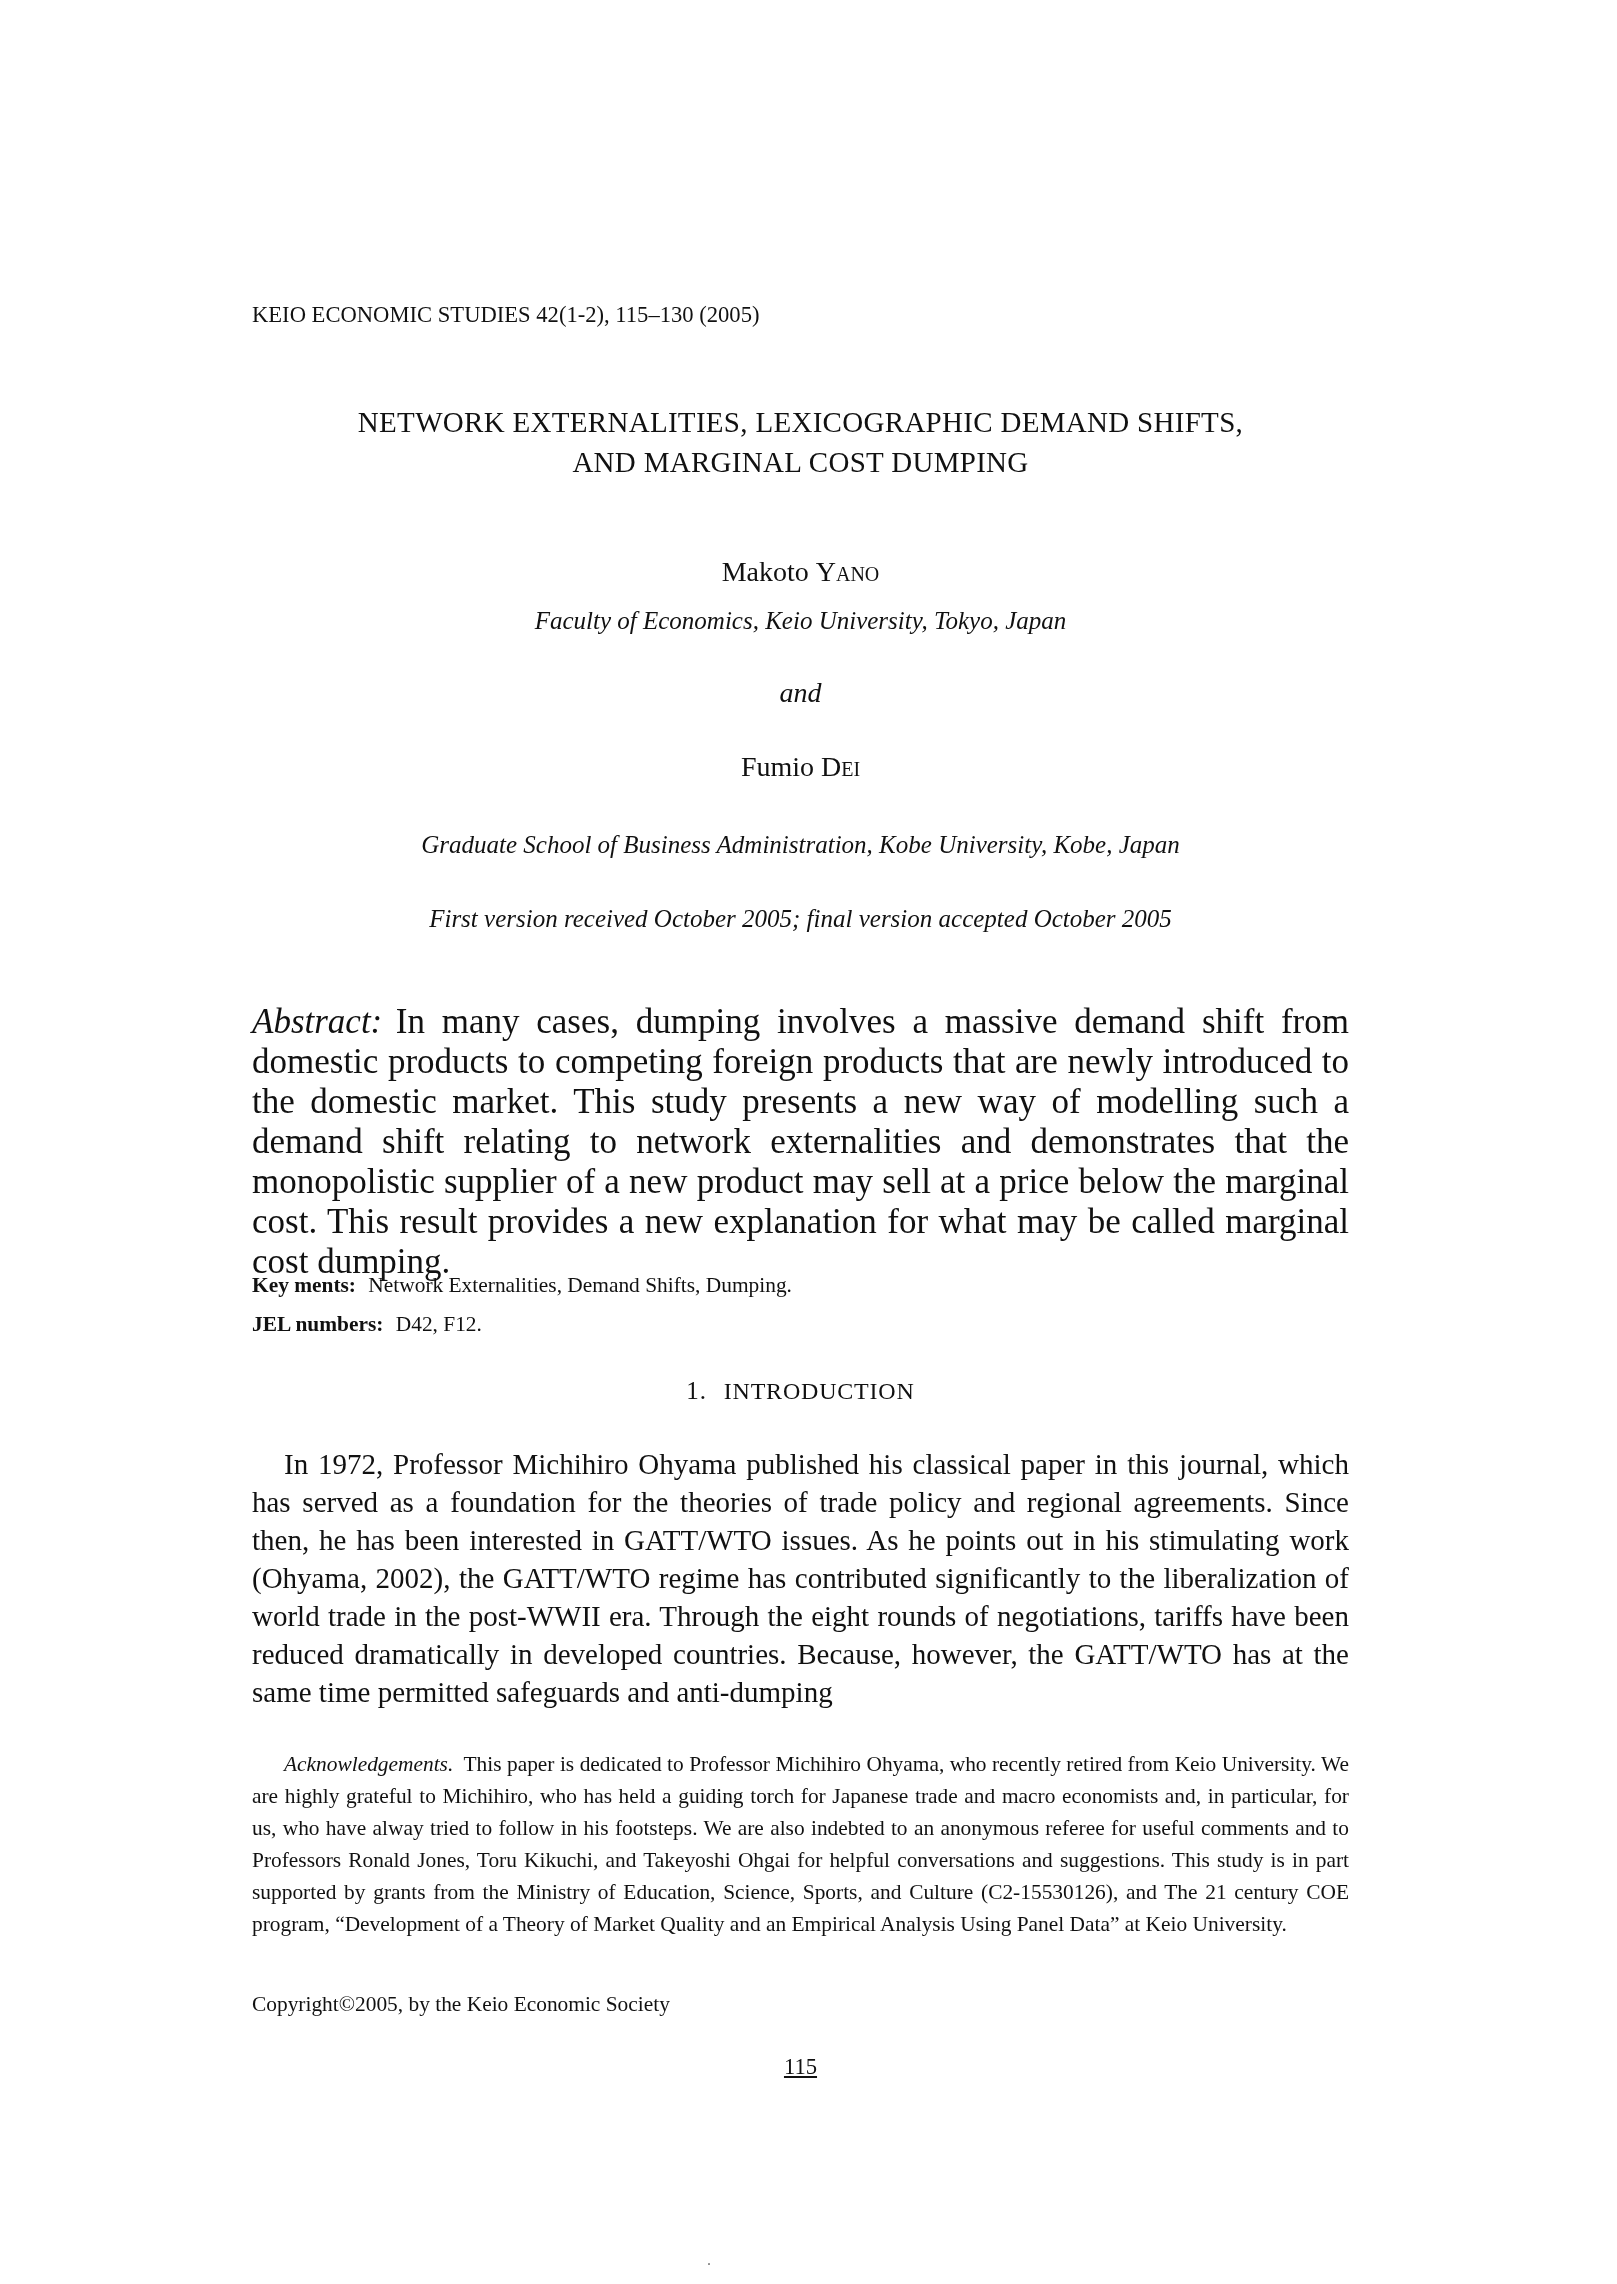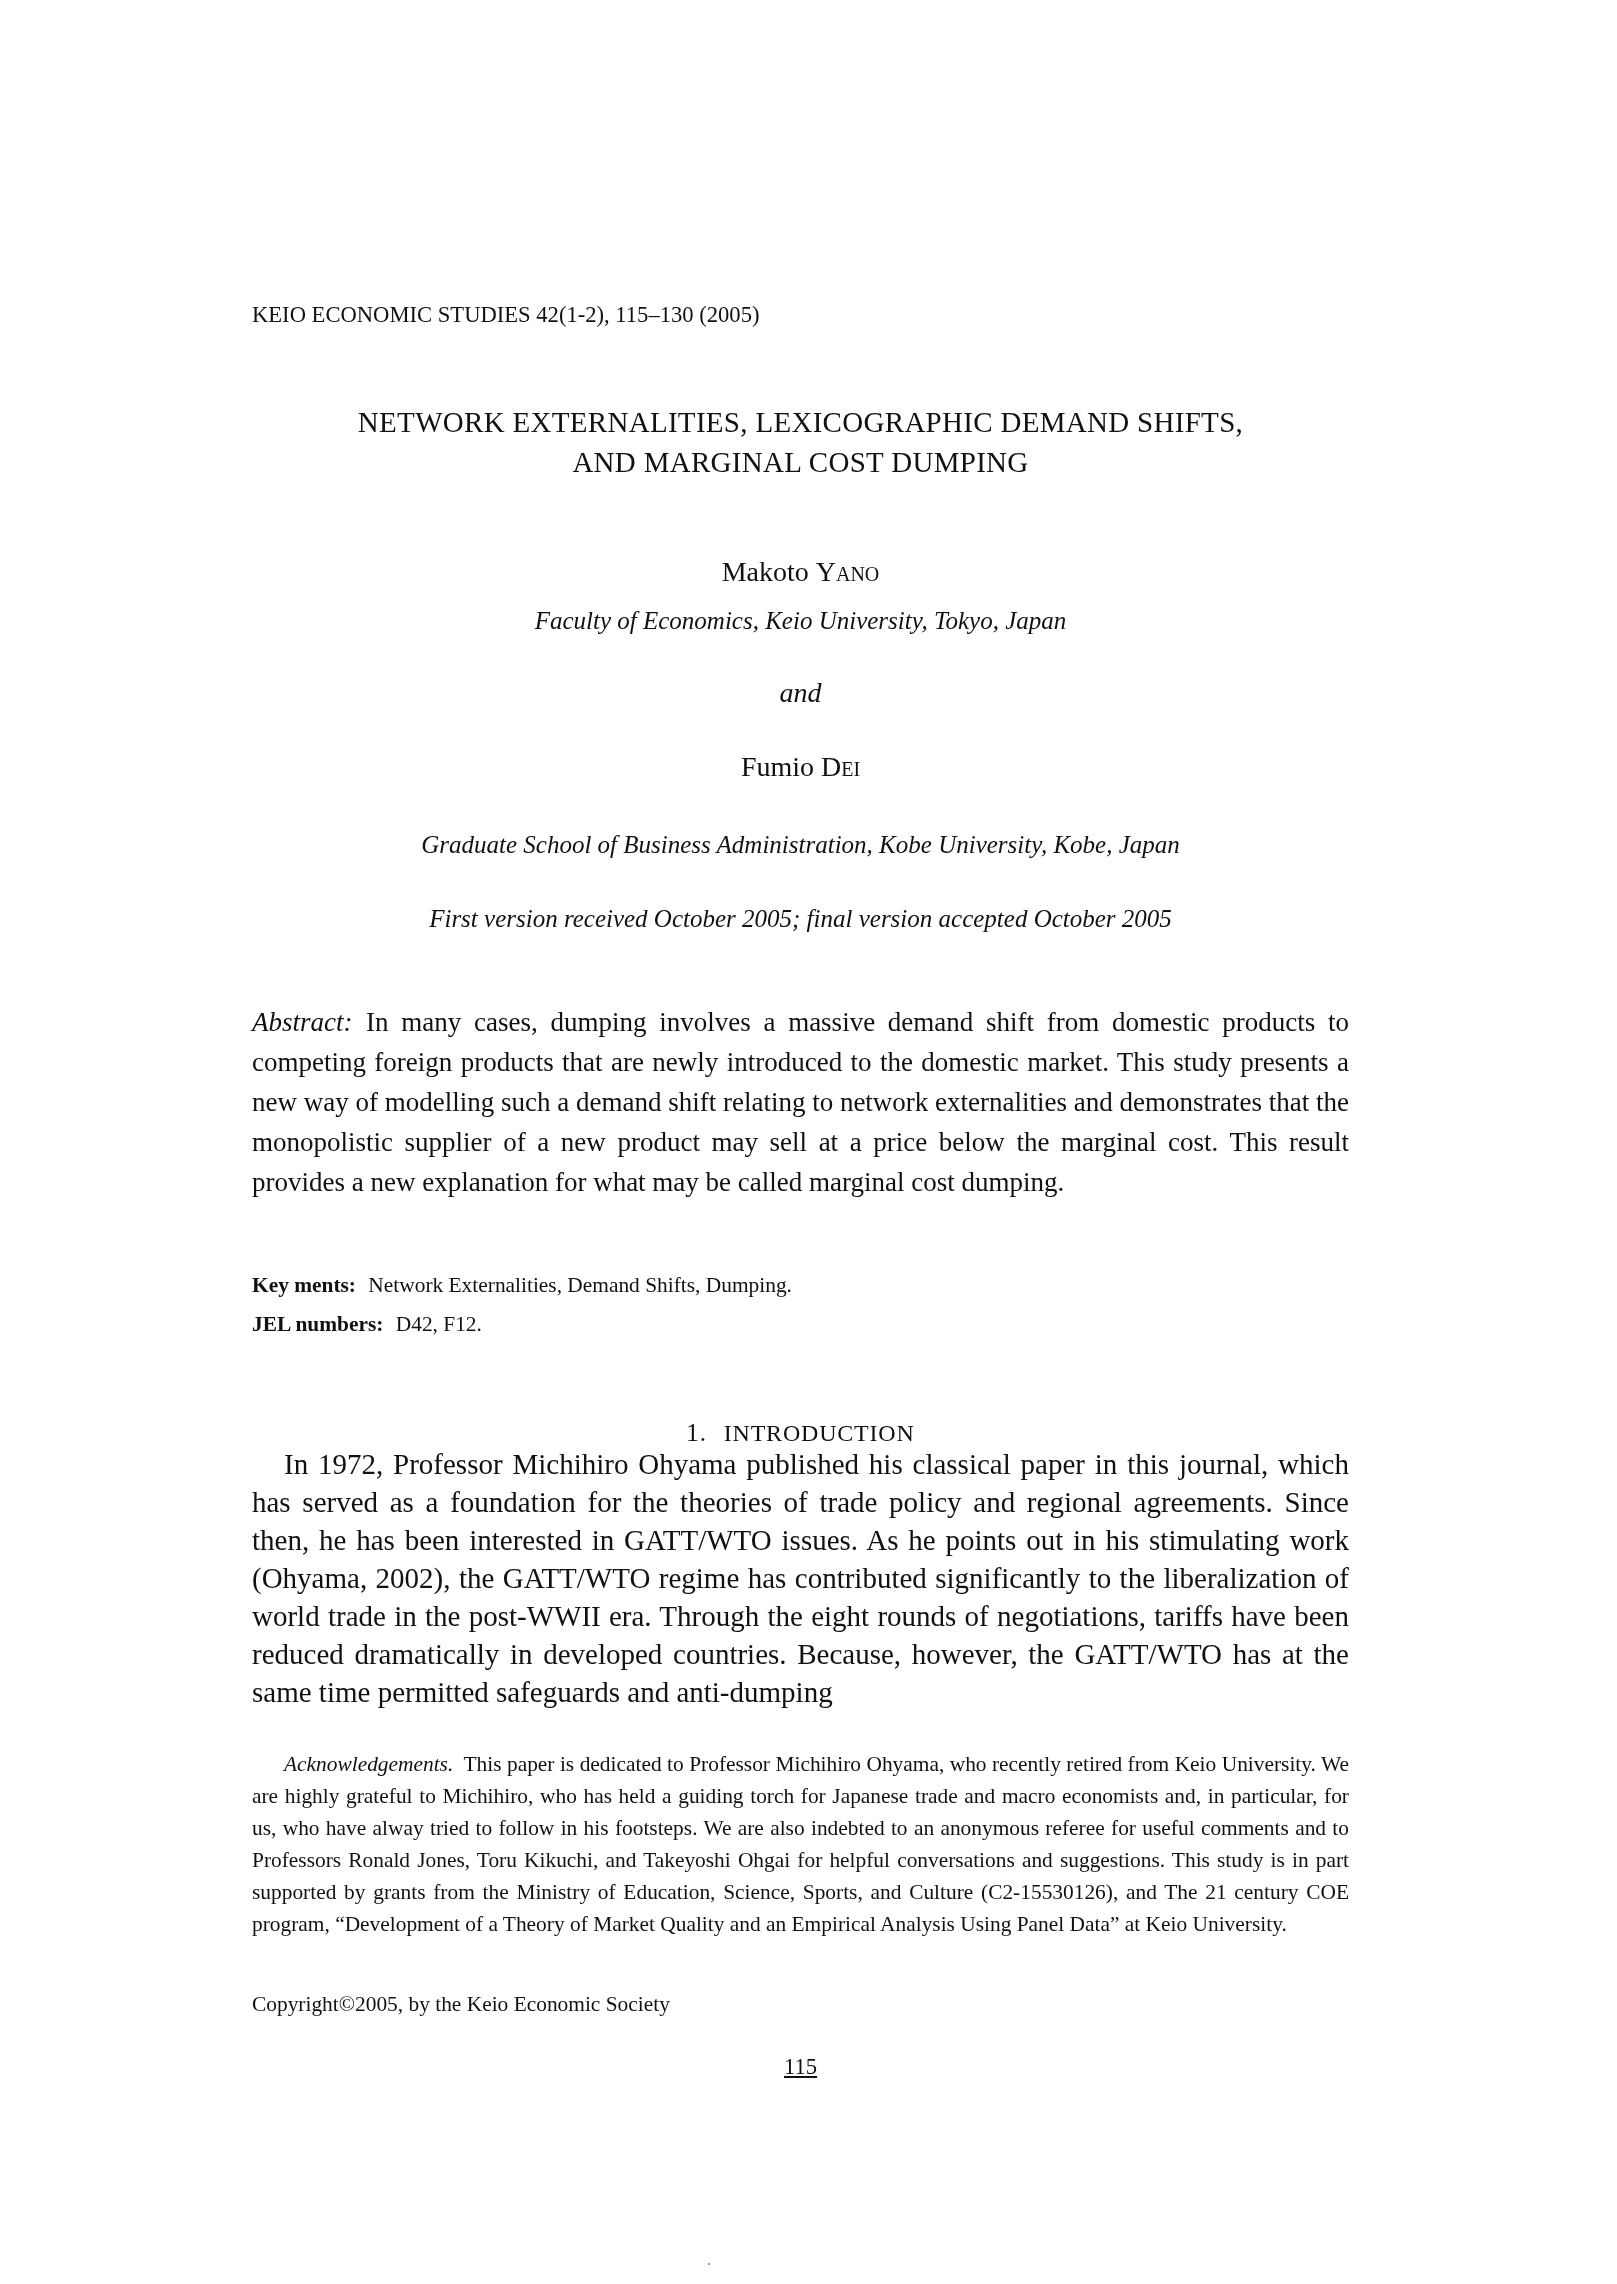--- a/index.html
+++ b/index.html
@@ -53,38 +53,37 @@
       font-size: 25px;
       font-style: italic;
     }
     .and-word {
       font-size: 28px;
       font-style: italic;
     }
 
     .abstract {
       top: 1002px;
-      font-size: 27px;
+      font-size: 35px;
       line-height: 40px;
       text-align: justify;
       text-align-last: left;
     }
     .abstract .label { font-style: italic; margin-right: 13.5px; }
 
     .kw-row {
       font-size: 21.4px;
     }
     .kw-row .k-label { font-weight: bold; display: inline-block; }
     .kw-row .k-val { margin-left: 12.4px; }
 
     .section-head {
       top: 1377px;
       font-size: 24px;
       letter-spacing: 0.8px;
-      margin-top: 42px;
     }
     .section-head .num { margin-right: 17px; font-size: 25px; }
 
     .body-text {
       top: 1445px;
       font-size: 29px;
       line-height: 38px;
       text-align: justify;
       text-indent: 32px;
     }

